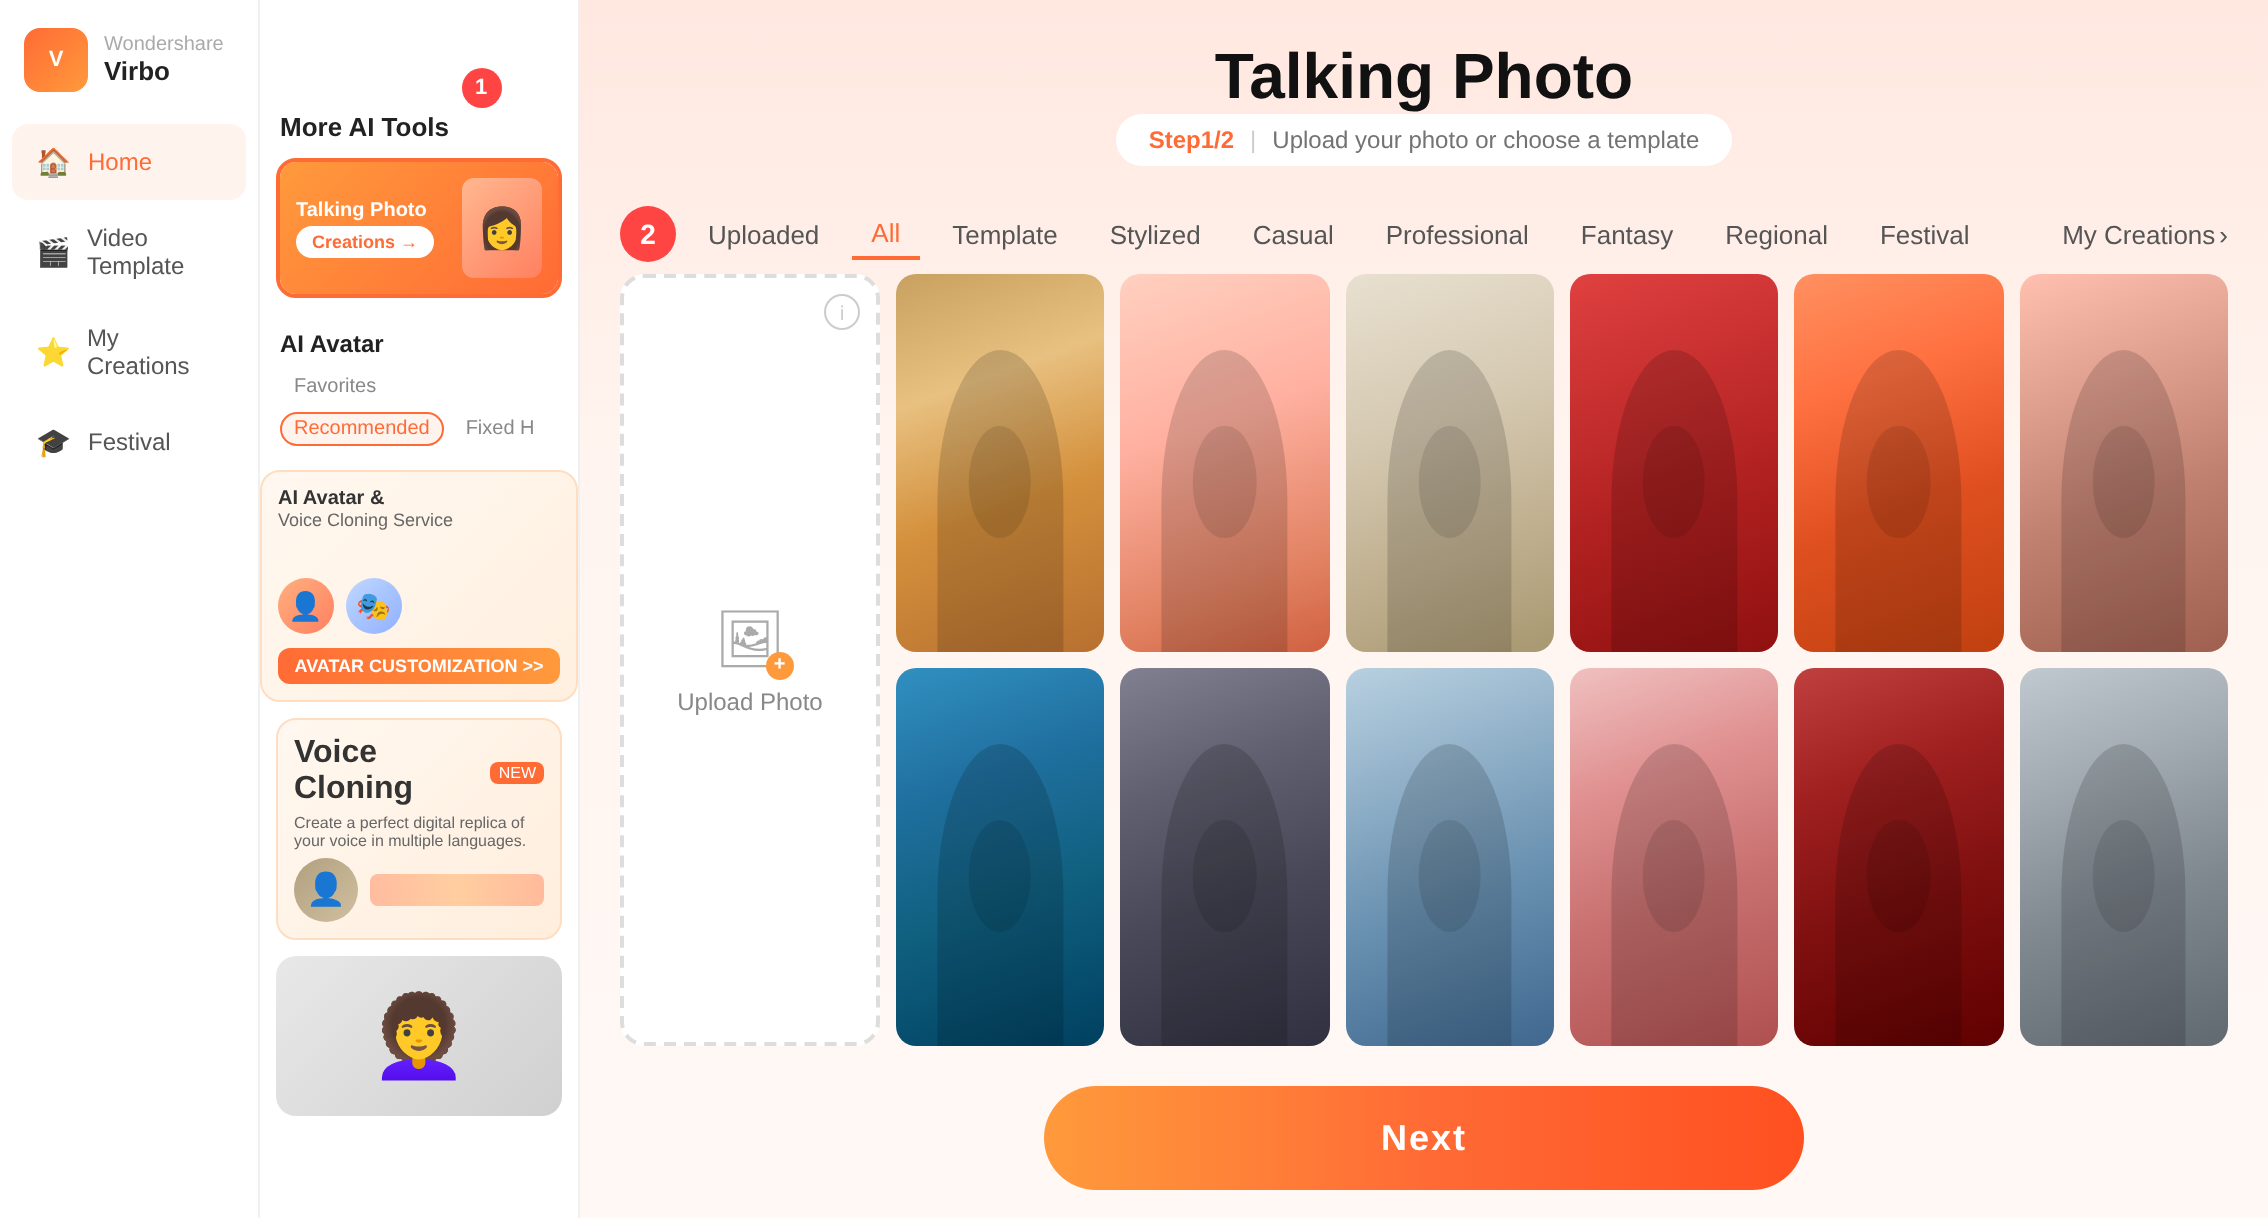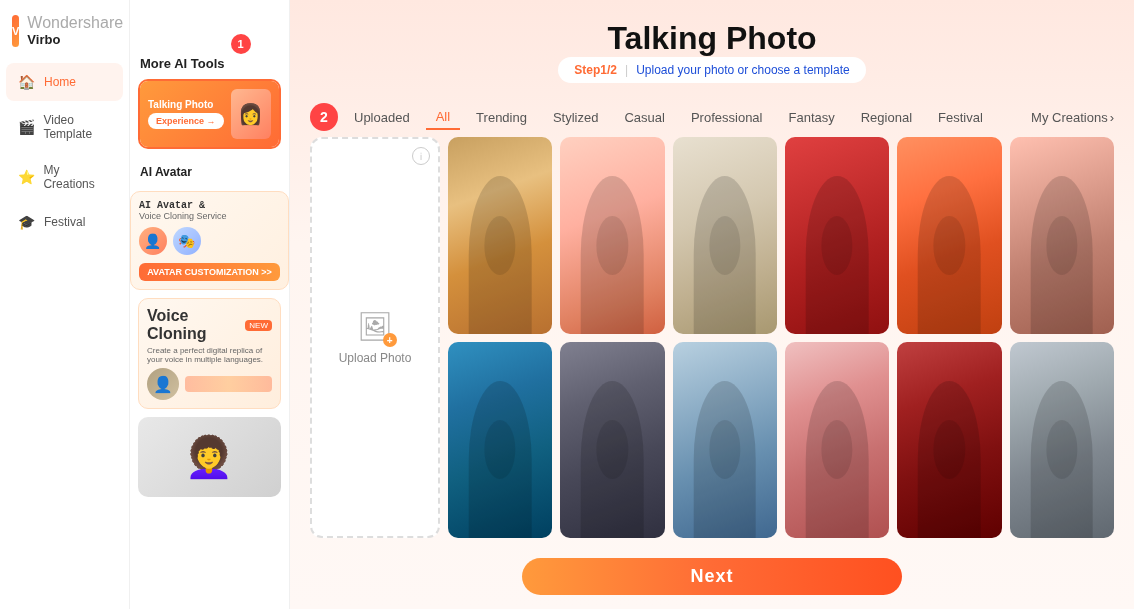--- a/index.html
+++ b/index.html
@@ -97,22 +97,22 @@
     }
     .avatar-tab.active { background: #fff3ee; color: #ff6b35; border-color: #ff6b35; }
 
     .avatar-promo-card {
       background: linear-gradient(135deg, #fff8f0, #fff0e0);
       border-radius: 10px;
       padding: 8px;
       margin-bottom: 8px;
       border: 1px solid #ffddc0;
     }
-    .avatar-promo-title { font-size: 10px; font-weight: 700; color: #333; font-family: Liberation Mono, monospace; }
-    .avatar-promo-sub { font-size: 9px; color: #666; margin-bottom: 6px; }
+    .avatar-promo-title { font-size: 10px; font-weight: 700; color: #333; }
+    .avatar-promo-sub { font-size: 9px; color: #666; margin-bottom: 24px; }
     .avatar-promo-btn {
       background: linear-gradient(90deg, #ff6b35, #ff9a3c);
       color: white; border: none; border-radius: 6px;
       padding: 4px 8px; font-size: 9px; font-weight: 600;
       cursor: pointer; width: 100%;
     }
 
     .voice-cloning-card {
       background: linear-gradient(135deg, #fff8f0, #ffeedd);
       border-radius: 10px;
@@ -147,21 +147,21 @@
     }
     #page-title { font-size: 32px; font-weight: 700; color: #111; }
     #page-subtitle { font-size: 13px; color: #666; margin: 4px 0 10px 0; }
     #step-indicator {
       display: inline-flex; align-items: center; gap: 8px;
       background: white; border-radius: 20px;
       padding: 6px 16px; font-size: 12px;
     }
     .step-num { color: #ff6b35; font-weight: 700; }
     .step-sep { color: #ccc; }
-    .step-text { color: #1d4ed8; }
+    .step-text { color: #737373; }
 
     #filter-tabs {
       display: flex; align-items: center; gap: 6px;
       padding: 10px 20px 6px 20px;
     }
     .filter-tab {
       font-size: 13px; padding: 4px 10px; border-radius: 16px;
       cursor: pointer; color: #555; border: none; background: transparent;
     }
     .filter-tab.active { color: #ff6b35; border-bottom: 2px solid #ff6b35; border-radius: 0; }
@@ -261,34 +261,34 @@
       z-index: 1;
     }
 
     #next-button-area {
       padding: 10px 20px 14px 20px;
       display: flex; justify-content: center;
     }
     #next-btn {
       background: linear-gradient(90deg, #ff9a3c, #ff6b35, #ff5020);
       color: white; border: none; border-radius: 30px;
-      width: 380px; height: 37px;
+      width: 380px; height: 52px;
       font-size: 18px; font-weight: 600;
       cursor: pointer;
       letter-spacing: 1px;
     }
   </style>
 </head>
 <body>
 
 <div id="sidebar">
   <div id="logo-area">
     <div id="logo-icon">V</div>
     <div>
-      <div style="font-size:16px;color:#aaa;">Wondershare</div>
+      <div style="font-size:10px;color:#aaa;">Wondershare</div>
       <div style="font-size:13px;font-weight:700;color:#222;">Virbo</div>
     </div>
   </div>
 
   <nav>
     <div class="nav-item active">
       <span class="nav-icon">🏠</span>
       <span>Home</span>
     </div>
     <div class="nav-item">
@@ -309,28 +309,33 @@
 <div id="middle-panel">
   <div id="more-ai-tools-header">
     <span class="section-title">More AI Tools</span>
     <span class="badge-circle">1</span>
   </div>
 
   <div class="talking-photo-card">
     <div class="talking-photo-inner">
       <div>
         <div class="talking-photo-label">Talking Photo</div>
-        <button class="experience-btn">Experience →</button>
+        <button class="experience-btn">Creations →</button>
       </div>
       <div class="card-thumb" style="background:linear-gradient(135deg,#ffb890,#ff8060);width:40px;height:50px;border-radius:6px;display:flex;align-items:center;justify-content:center;font-size:20px;">👩</div>
     </div>
   </div>
 
   <div class="ai-avatar-section">
     <div class="ai-avatar-title">AI Avatar</div>
+    <div class="avatar-tabs">
+      <span class="avatar-tab">Favorites</span>
+      <span class="avatar-tab active">Recommended</span>
+      <span class="avatar-tab">Fixed H</span>
+    </div>
   </div>
 
   <div class="avatar-promo-card">
     <div class="avatar-promo-title">AI Avatar &amp;</div>
     <div class="avatar-promo-sub">Voice Cloning Service</div>
     <div style="display:flex;gap:6px;margin-bottom:6px;">
       <div style="width:28px;height:28px;border-radius:50%;background:linear-gradient(135deg,#ffb080,#ff8060);display:flex;align-items:center;justify-content:center;font-size:14px;">👤</div>
       <div style="width:28px;height:28px;border-radius:50%;background:linear-gradient(135deg,#c0d8ff,#90b0ff);display:flex;align-items:center;justify-content:center;font-size:14px;">🎭</div>
     </div>
     <button class="avatar-promo-btn">AVATAR CUSTOMIZATION &gt;&gt;</button>
@@ -362,21 +367,21 @@
       <span class="step-text">Upload your photo or choose a template</span>
     </div>
   </div>
 
   <div id="filter-tabs">
     <div class="step2-badge">
       <div class="step2-circle">2</div>
     </div>
     <button class="filter-tab">Uploaded</button>
     <button class="filter-tab active">All</button>
-    <button class="filter-tab">Trending</button>
+    <button class="filter-tab">Template</button>
     <button class="filter-tab">Stylized</button>
     <button class="filter-tab">Casual</button>
     <button class="filter-tab">Professional</button>
     <button class="filter-tab">Fantasy</button>
     <button class="filter-tab">Regional</button>
     <button class="filter-tab">Festival</button>
     <div class="my-creations-link">
       <span>My Creations</span>
       <span>›</span>
     </div>

